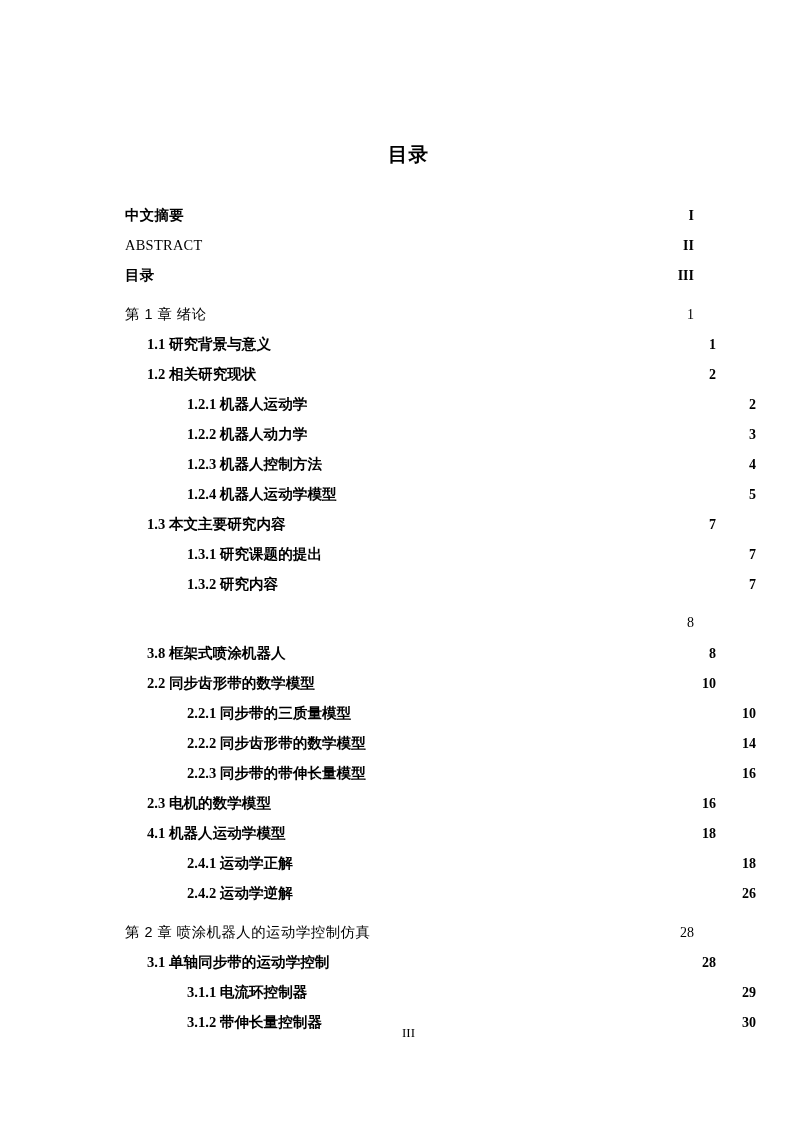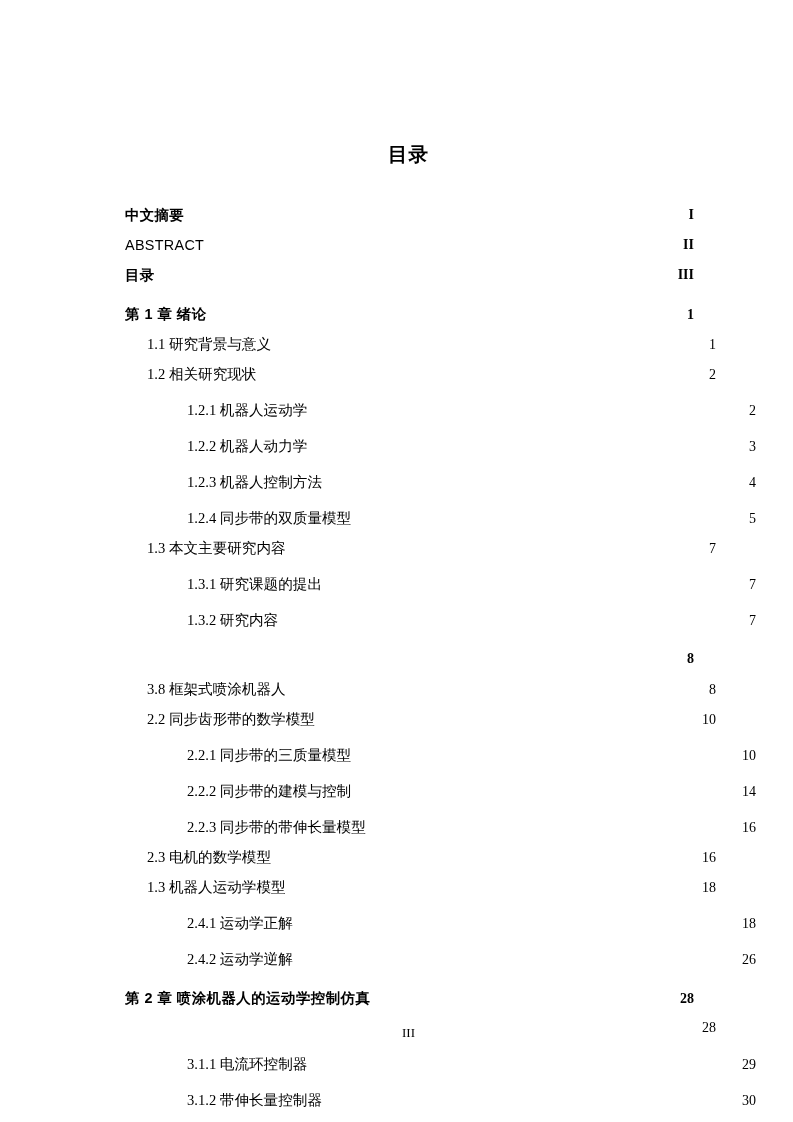--- a/index.html
+++ b/index.html
@@ -80,35 +80,35 @@
 
   .toc-entry .pageno {
     flex: 0 0 auto;
     padding-left: 3px;
     text-align: right;
     font-family: "Liberation Serif", "DejaVu Serif", serif;
     font-size: 14px;
   }
 
   
-  .lvl-front { margin-left: 0px; font-weight: 600; align-items: center; }
+  .lvl-front { margin-left: 0px; font-weight: 600; }
   .lvl-front .label { letter-spacing: 0.4px; }
 
   .lvl-front-en .label {
-    font-family: Liberation Sans, sans-serif;
+    font-family: Liberation Serif, serif;
     font-size: 14.5px;
     font-weight: normal;
     letter-spacing: 0.3px;
   }
 
-  .lvl-chapter { margin-left: 0px; font-weight: bold; }
+  .lvl-chapter { margin-left: 0px; font-weight: normal; }
   .lvl-chapter .label { letter-spacing: 0.5px; }
 
-  .lvl-1 { margin-left: 22px; font-weight: normal; gap: 47px; }
-  .lvl-2 { margin-left: 62px; font-weight: normal; margin-top: 6px; }
+  .lvl-1 { margin-left: 22px; font-weight: bold; gap: 47px; }
+  .lvl-2 { margin-left: 62px; font-weight: bold; }
 
   .lvl-1 .label, .lvl-2 .label {
     font-family: "Liberation Serif", "DejaVu Serif", serif;
     font-size: 14.6px;
   }
   .lvl-chapter .label, .lvl-front .label {
     font-size: 14.4px;
   }
 
   
@@ -173,21 +173,21 @@
         <span class="label">1.2.2  机器人动力学</span>
         <span class="leader"></span>
         <span class="pageno">3</span>
       </div>
       <div class="toc-entry lvl-2">
         <span class="label">1.2.3  机器人控制方法</span>
         <span class="leader"></span>
         <span class="pageno">4</span>
       </div>
       <div class="toc-entry lvl-2">
-        <span class="label">1.2.4  同步带的双质量模型</span>
+        <span class="label">1.2.4  机器人运动学模型</span>
         <span class="leader"></span>
         <span class="pageno">5</span>
       </div>
       <div class="toc-entry lvl-1">
         <span class="label">1.3  本文主要研究内容</span>
         <span class="leader"></span>
         <span class="pageno">7</span>
       </div>
       <div class="toc-entry lvl-2">
         <span class="label">1.3.1  研究课题的提出</span>
@@ -212,55 +212,56 @@
         <span class="label">2.2  同步齿形带的数学模型</span>
         <span class="leader"></span>
         <span class="pageno">10</span>
       </div>
       <div class="toc-entry lvl-2">
         <span class="label">2.2.1  同步带的三质量模型</span>
         <span class="leader"></span>
         <span class="pageno">10</span>
       </div>
       <div class="toc-entry lvl-2">
-        <span class="label">2.2.2  同步带的建模与控制</span>
+        <span class="label">2.2.2  同步齿形带的数学模型</span>
         <span class="leader"></span>
         <span class="pageno">14</span>
       </div>
       <div class="toc-entry lvl-2">
         <span class="label">2.2.3  同步带的带伸长量模型</span>
         <span class="leader"></span>
         <span class="pageno">16</span>
       </div>
       <div class="toc-entry lvl-1">
         <span class="label">2.3  电机的数学模型</span>
         <span class="leader"></span>
         <span class="pageno">16</span>
       </div>
       <div class="toc-entry lvl-1">
-        <span class="label">1.3  机器人运动学模型</span>
+        <span class="label">4.1  机器人运动学模型</span>
         <span class="leader"></span>
         <span class="pageno">18</span>
       </div>
       <div class="toc-entry lvl-2">
         <span class="label">2.4.1  运动学正解</span>
         <span class="leader"></span>
         <span class="pageno">18</span>
       </div>
       <div class="toc-entry lvl-2">
         <span class="label">2.4.2  运动学逆解</span>
         <span class="leader"></span>
         <span class="pageno">26</span>
       </div>
       <div class="toc-entry lvl-chapter gap-top">
         <span class="label">第 2 章  喷涂机器人的运动学控制仿真</span>
         <span class="leader"></span>
         <span class="pageno">28</span>
       </div>
       <div class="toc-entry lvl-1">
+        <span class="label">3.1  单轴同步带的运动学控制</span>
         <span class="leader"></span>
         <span class="pageno">28</span>
       </div>
       <div class="toc-entry lvl-2">
         <span class="label">3.1.1  电流环控制器</span>
         <span class="leader"></span>
         <span class="pageno">29</span>
       </div>
       <div class="toc-entry lvl-2">
         <span class="label">3.1.2  带伸长量控制器</span>

